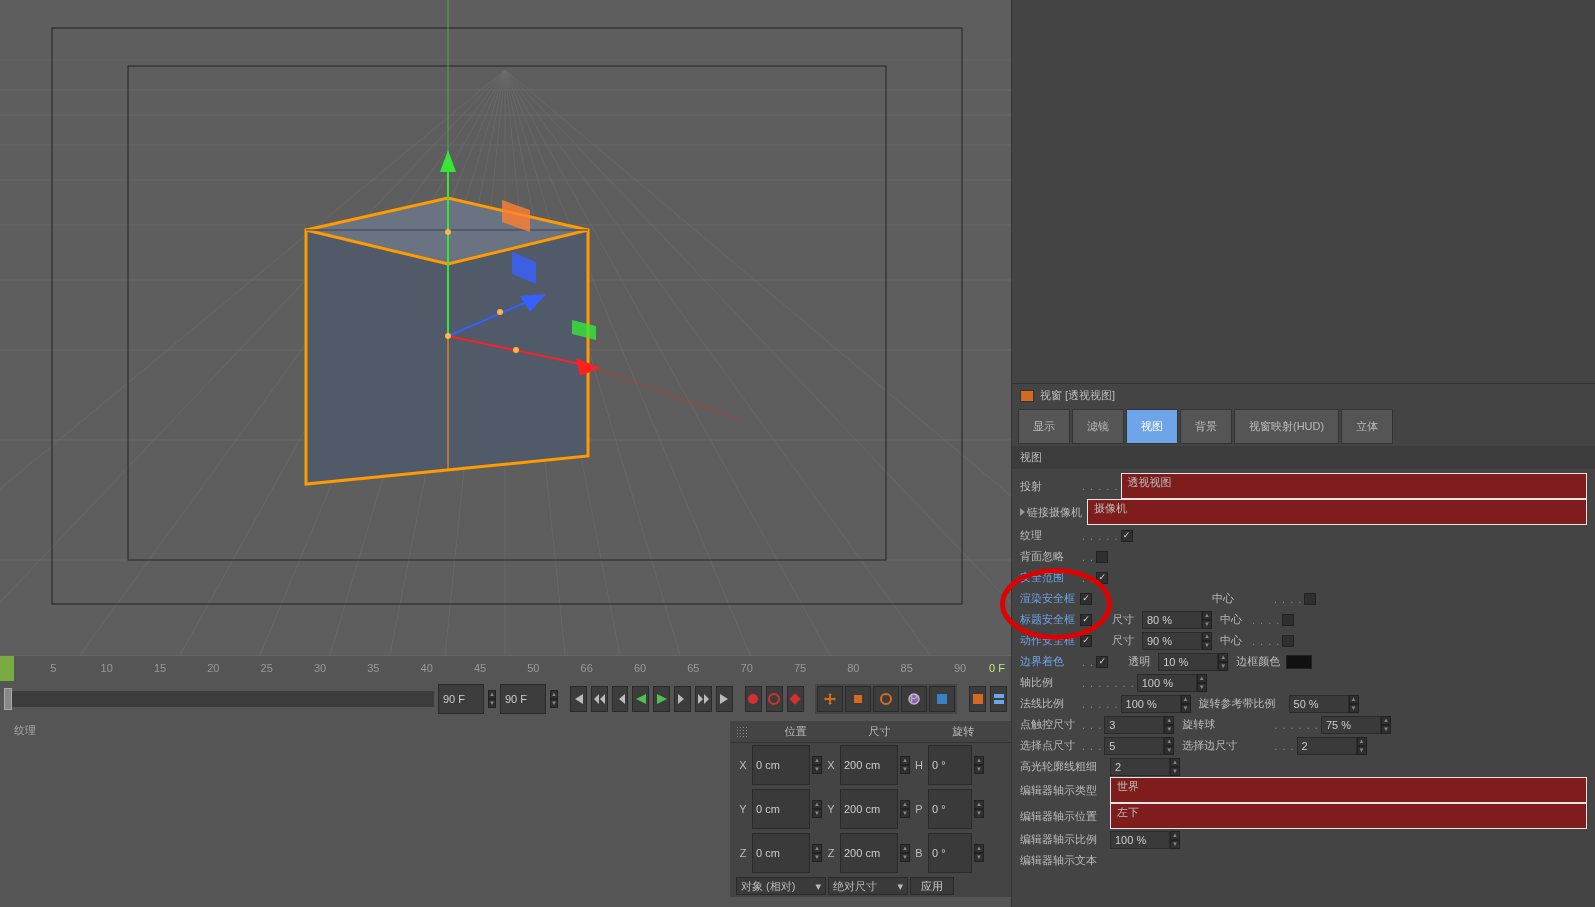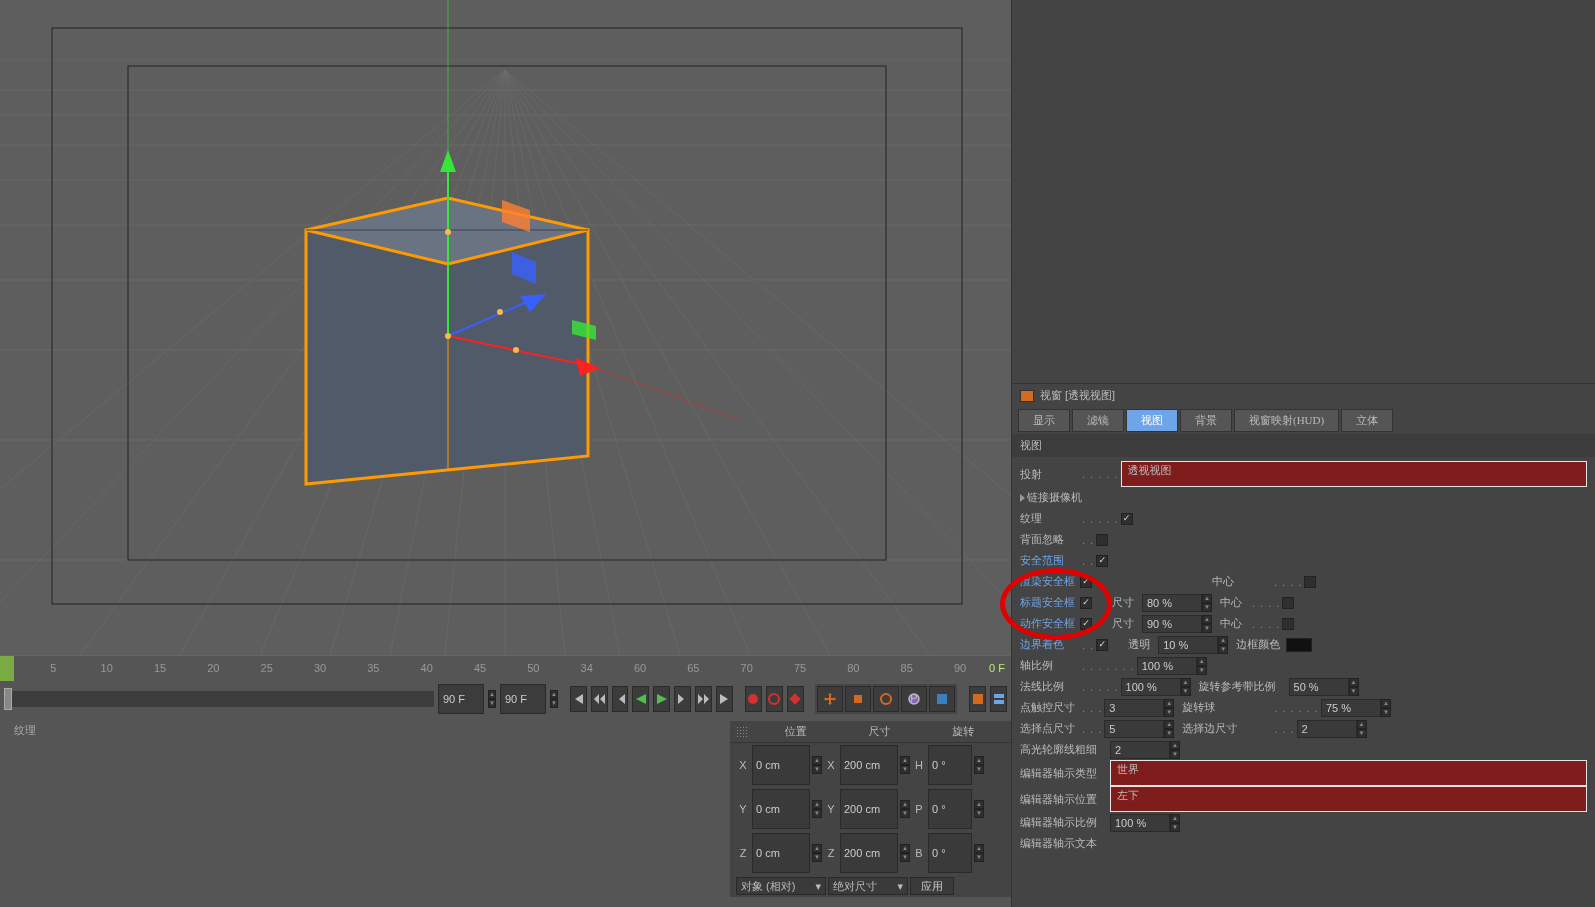--- a/index.html
+++ b/index.html
@@ -49,21 +49,21 @@
 .spin span { flex: 1; background: #2f2f2f; border: 1px solid #222; font-size: 6px; text-align: center; color: #888; line-height: 7px; }
 .dd { height: 18px; background: #3a3a3a; border: 1px solid #2a2a2a; color: #ccc; padding: 1px 4px; display: flex; align-items: center; justify-content: space-between; }
 .btn { height: 18px; background: #3a3a3a; border: 1px solid #2a2a2a; color: #ccc; padding: 1px 10px; display: flex; align-items: center; }
 
 
 .attr { position: absolute; top: 383px; left: 1011px; width: 584px; height: 524px; background: #444; border-top: 1px solid #333; border-left: 1px solid #333; overflow: hidden; }
 .attr .menubar { display: flex; gap: 14px; padding: 4px 8px; align-items: center; background: #444; }
 .attr .title { display: flex; align-items: center; gap: 6px; padding: 4px 8px; }
 .attr .title .iconbox { width: 14px; height: 12px; background: #d46a1f; border: 1px solid #333; }
 .attr .tabs { display: flex; padding: 2px 6px; gap: 2px; }
-.attr .tab { padding: 3px 14px; background: #555; border: 1px solid #333; cursor: pointer; text-align: center; font-family: Liberation Serif, serif; }
+.attr .tab { padding: 9px 14px; background: #555; border: 1px solid #333; cursor: pointer; text-align: center; }
 .attr .tab.active { background: #6ea4e8; color: #fff; }
 .attr .section-h { padding: 4px 8px; background: #3c3c3c; }
 .attr .rows { padding: 4px 4px; }
 .prow { display: flex; align-items: center; min-height: 21px; padding: 0 4px; }
 .plabel { min-width: 60px; color: #bbb; padding: 2px 0; white-space: nowrap; }
 .plabel.blue { color: #6ea4e8; }
 .pldots { color: #888; letter-spacing: 1px; padding: 0 2px; }
 .tri { width: 0; height: 0; border-top: 4px solid transparent; border-bottom: 4px solid transparent; border-left: 5px solid #999; margin-right: 2px; }
 .chk { width: 12px; height: 12px; background: #2f2f2f; border: 1px solid #222; display: flex; align-items: center; justify-content: center; }
 .chk.on::after { content: "✓"; color: #ddd; font-size: 9px; line-height: 9px; }
@@ -159,21 +159,21 @@
       <div class="tick" style="left: 25.3333px;">5</div>
       <div class="tick" style="left: 78.6667px;">10</div>
       <div class="tick" style="left: 132px;">15</div>
       <div class="tick" style="left: 185.333px;">20</div>
       <div class="tick" style="left: 238.667px;">25</div>
       <div class="tick" style="left: 292px;">30</div>
       <div class="tick" style="left: 345.333px;">35</div>
       <div class="tick" style="left: 398.667px;">40</div>
       <div class="tick" style="left: 452px;">45</div>
       <div class="tick" style="left: 505.333px;">50</div>
-      <div class="tick" style="left: 558.667px;">34</div>
+      <div class="tick" style="left: 558.667px;">66</div>
       <div class="tick" style="left: 612px;">60</div>
       <div class="tick" style="left: 665.333px;">65</div>
       <div class="tick" style="left: 718.667px;">70</div>
       <div class="tick" style="left: 772px;">75</div>
       <div class="tick" style="left: 825.333px;">80</div>
       <div class="tick" style="left: 878.667px;">85</div>
       <div class="tick" style="left: 932px;">90</div>
     </div>
   <div class="marker"></div>
   <span class="ftext">0 F</span>
@@ -391,20 +391,21 @@
   <div class="section-h">视图</div>
   <div class="rows">
     <div class="prow">
       <span class="plabel">投射</span>
         <span class="pldots">. . . . .</span>
       <div class="ddwide"><span>透视视图</span></div>
     </div>
     <div class="prow">
       <div class="tri"></div>
       <span class="plabel">链接摄像机</span>
+      <div class="ddwide"><span>摄像机</span></div>
     </div>
     <div class="prow">
       <span class="plabel">纹理</span>
         <span class="pldots">. . . . .</span>
       <div class="chk on"></div>
     </div>
     <div class="prow">
       <span class="plabel">背面忽略</span>
         <span class="pldots">. .</span>
       <div class="chk"></div>

